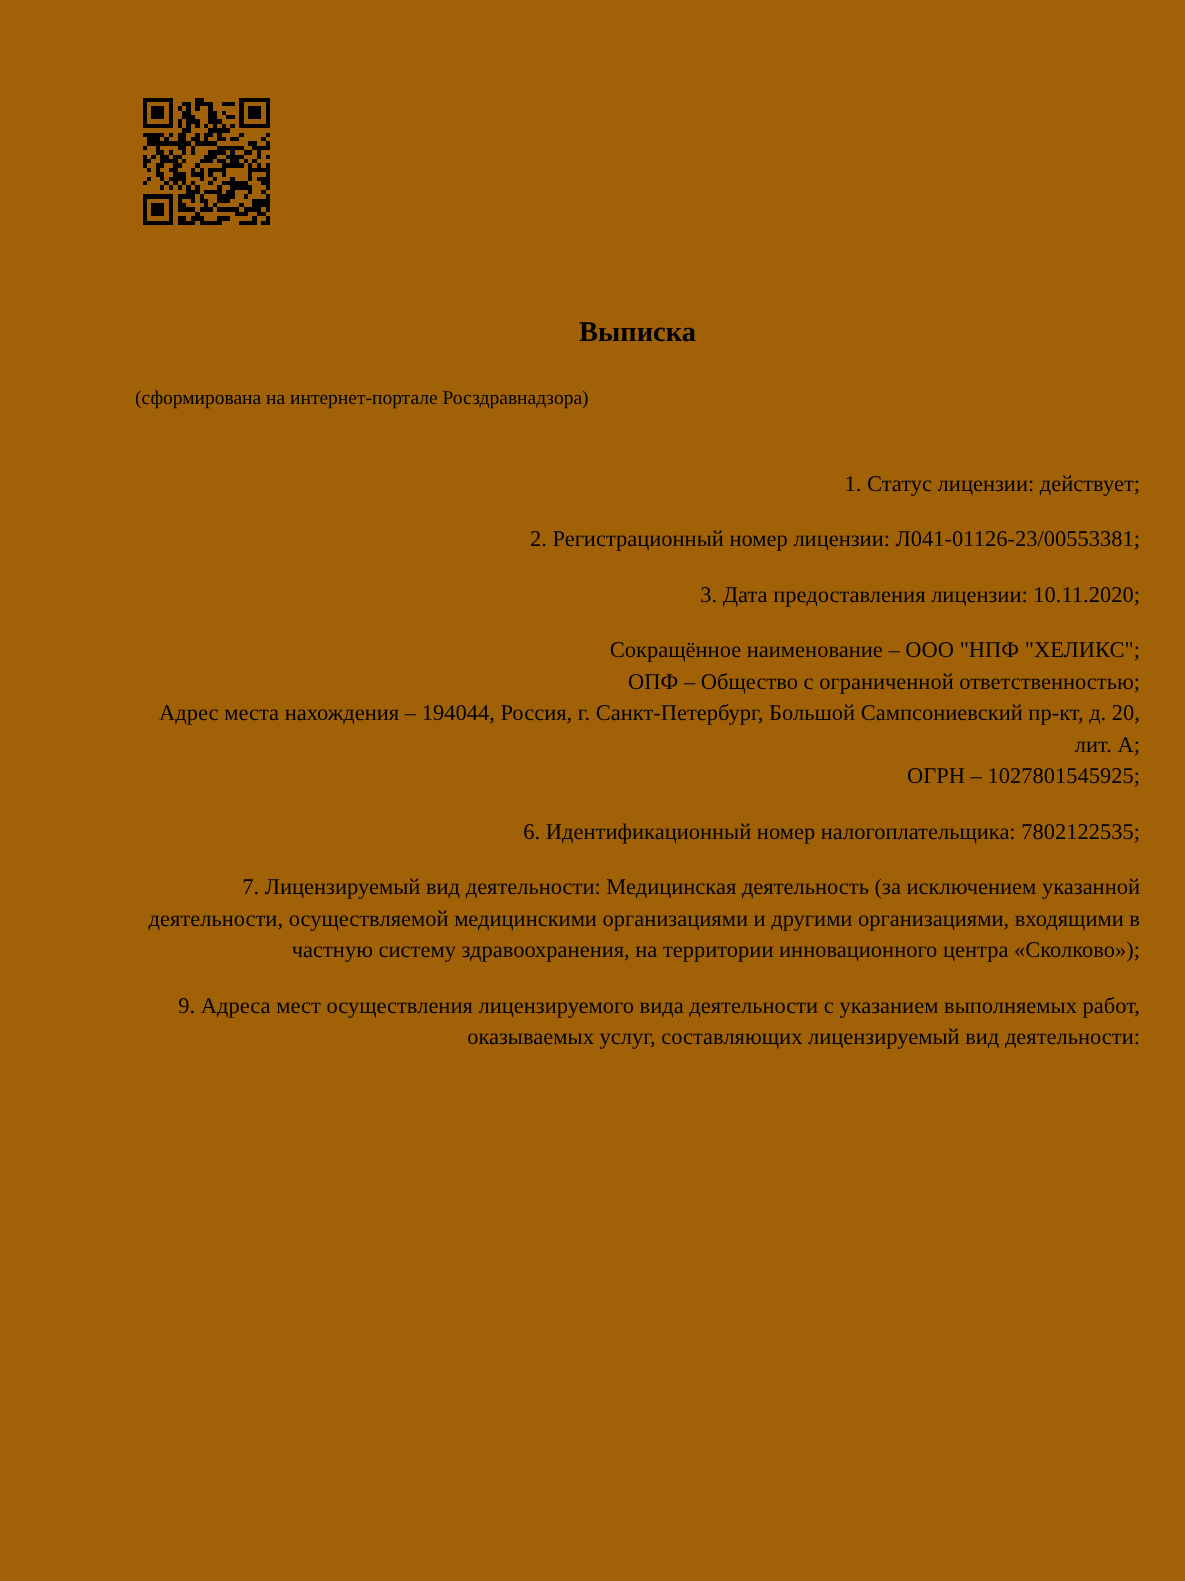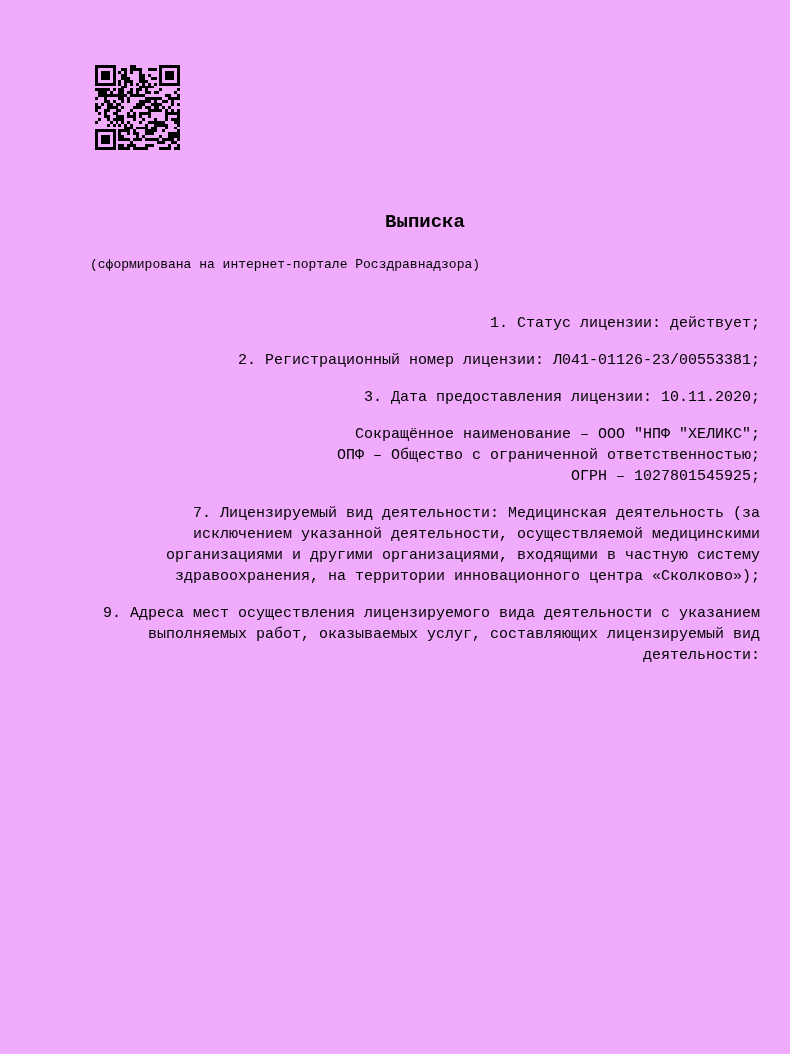--- a/index.html
+++ b/index.html
@@ -4,23 +4,23 @@
 <style>
   html, body {
     margin: 0;
     padding: 0;
     background: #ffffff;
   }
   .page {
     position: relative;
     width: 790px;
     height: 1054px;
-    background: #f0abfc;
+    background: #a16207;
     overflow: hidden;
-    font-family: Liberation Mono, monospace;
+    font-family: Liberation Serif, serif;
     color: #000000;
   }
   .qr {
     position: absolute;
     left: 95px;
     top: 65px;
     width: 85px;
     height: 85px;
   }
   .qr svg { width: 100%; height: 100%; display: block; }
@@ -493,20 +493,22 @@
     <div class="generated-note">(сформирована на интернет-портале Росздравнадзора)</div>
 
     <div class="paragraphs">
       <p>1. Статус лицензии: действует;</p>
       <p>2. Регистрационный номер лицензии: Л041-01126-23/00553381;</p>
       <p>3. Дата предоставления лицензии: 10.11.2020;</p>
       <p class="org-block">
         </p>
         <div>Сокращённое наименование – ООО "НПФ "ХЕЛИКС";</div>
         <div>ОПФ – Общество с ограниченной ответственностью;</div>
+        <div>Адрес места нахождения – 194044, Россия, г. Санкт-Петербург, Большой Сампсониевский пр-кт, д. 20, лит. А;</div>
         <div>ОГРН – 1027801545925;</div>
       <p></p>
+      <p>6. Идентификационный номер налогоплательщика: 7802122535;</p>
       <p>7. Лицензируемый вид деятельности: Медицинская деятельность (за исключением указанной деятельности, осуществляемой медицинскими организациями и другими организациями, входящими в частную систему здравоохранения, на территории инновационного центра «Сколково»);</p>
       <p>9. Адреса мест осуществления лицензируемого вида деятельности с указанием выполняемых работ, оказываемых услуг, составляющих лицензируемый вид деятельности:</p>
     </div>
 
   </div>
 </div>
 
 </body></html>

